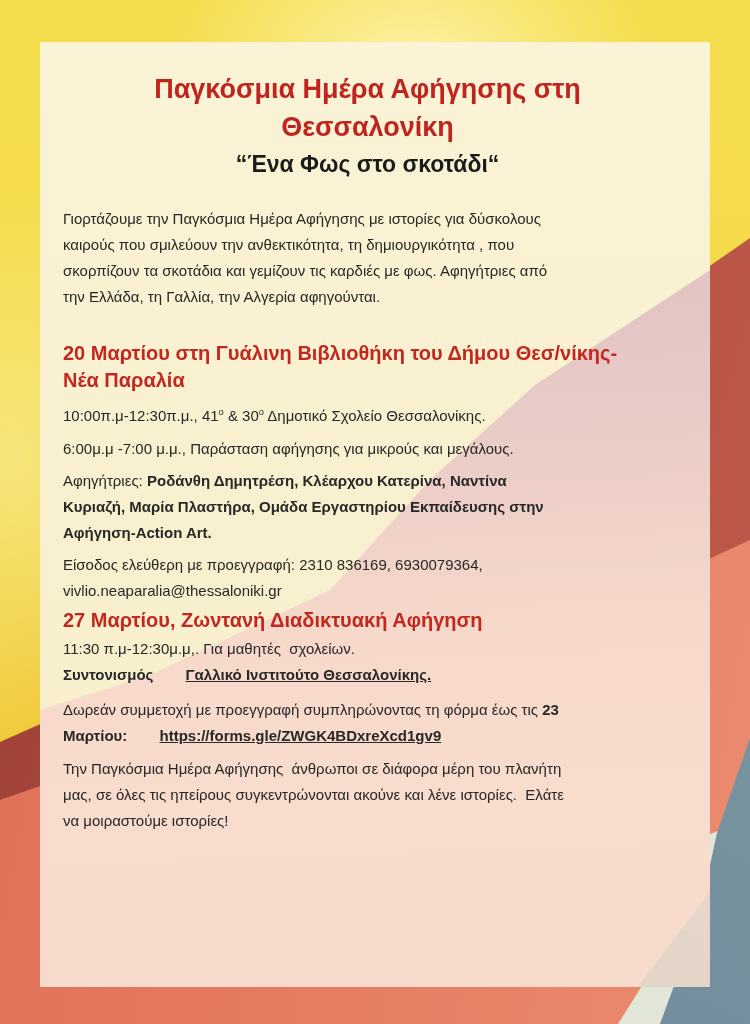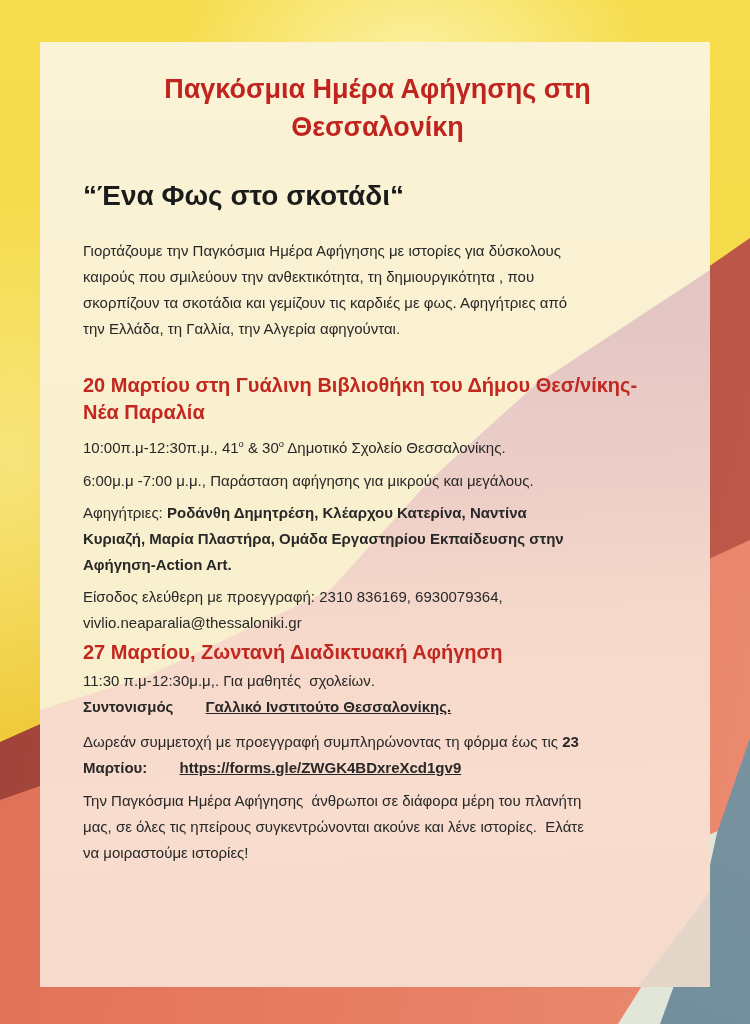--- a/index.html
+++ b/index.html
@@ -52,36 +52,36 @@
     clip-path:polygon(670px 228px,495px 343px,390px 438px,290px 548px,110px 633px,0 668px,0 945px,670px 945px);
     background:linear-gradient(178deg,#DFC2C1 10%,#E4C7C5 32%,#EDCFC8 48%,#F6D9CA 62%,#F8DCCD 80%,#F6DACC 100%);
   }
   .panel-gray-corner{
     position:absolute;inset:0;
     clip-path:polygon(670px 850px,670px 945px,598px 945px);
     background:rgba(199,208,196,.40);
   }
   .content{
     position:absolute;inset:0;
-    padding:26px 38px 0 43px;
+    padding:26px 38px 0 23px;
     box-sizing:border-box;
     color:var(--ink);
   }
   .blk{font-size:15px;line-height:26px;}
   .blk .b{font-weight:bold;}
   .blk .u{text-decoration:underline;margin-left:28px;}
   .blk sup{font-size:62%;line-height:0;}
   .title{
     color:var(--accent-red);
     font-weight:bold;font-size:27px;line-height:38px;
     text-align:center;margin-top:2px;
   }
   .subtitle{
-    color:#1B1B1B;font-weight:bold;font-size:28px;line-height:36px;
-    margin-top:32px;
+    color:#1B1B1B;font-weight:bold;font-size:23px;line-height:36px;
+    text-align:center;
   }
   .heading{
     color:var(--heading-red);font-weight:bold;font-size:20px;line-height:27px;
   }
   
   [data-name="intro-paragraph"]{margin-top:24px;}
   [data-name="event1-heading"]{margin-top:30px;}
   [data-name="event1-time-morning"]{margin-top:9px;}
   [data-name="event1-time-evening"]{margin-top:7px;}
   [data-name="event1-storytellers"]{margin-top:6px;}

